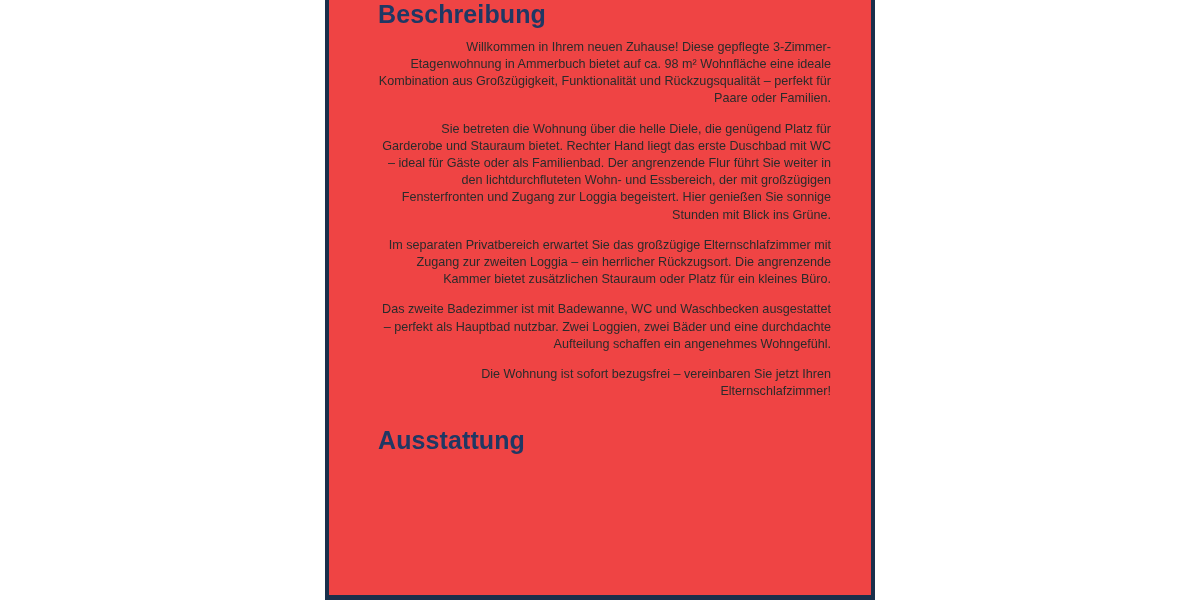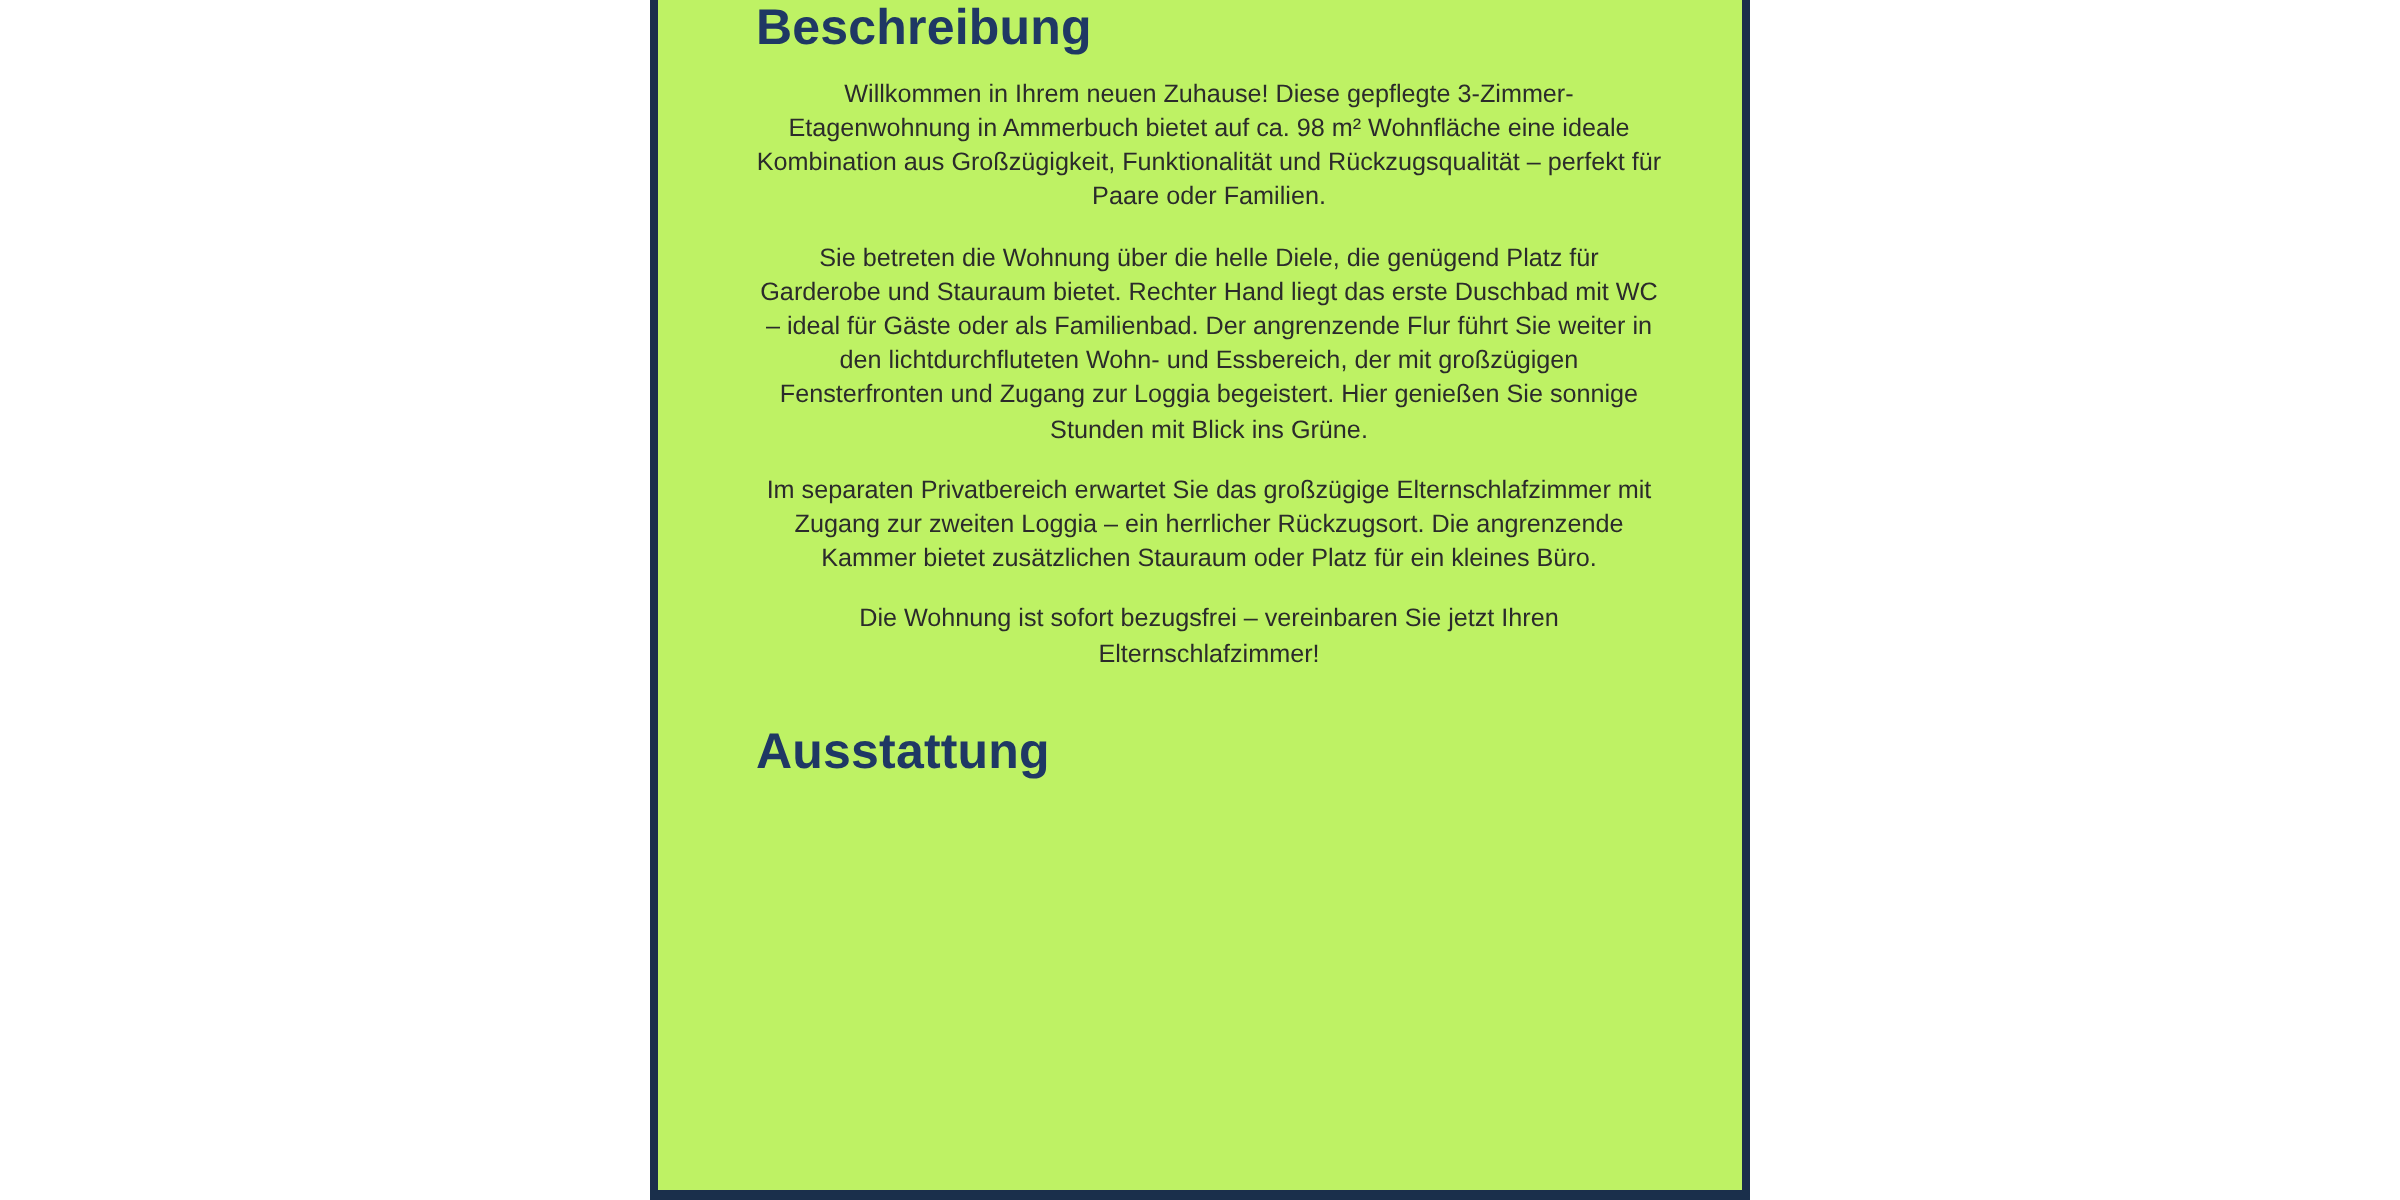--- a/index.html
+++ b/index.html
@@ -63,21 +63,21 @@
     height: 600px;
     background: #ffffff;
   }
 
   .content {
     position: absolute;
     left: 329px;
     top: 0;
     width: 542px;
     height: 600px;
-    background: #bef264;
+    background: #ef4444;
     overflow: hidden;
     padding: 0 12px 0 0;
     box-sizing: border-box;
   }
 
   .inner {
     padding: 0 28px 0 49px;
   }
 
   h1.section-title {
@@ -93,21 +93,21 @@
     margin-top: 26px;
     margin-bottom: 8px;
   }
 
   p.para {
     font-family: "Liberation Sans", sans-serif;
     font-size: 12.6px;
     line-height: 17.2px;
     color: #2b2b2b;
     margin: 0 0 13px 0;
-    text-align: center;
+    text-align: right;
   }
   p.para:last-child {
     margin-bottom: 0;
   }
 </style>
 </head>
 <body>
 
 <div class="page">
 
@@ -115,20 +115,21 @@
   <div class="left-edge-bar"></div>
 
   <div class="content">
     <div class="inner">
 
       <h1 class="section-title">Beschreibung</h1>
 
       <p class="para">Willkommen in Ihrem neuen Zuhause! Diese gepflegte 3-Zimmer-Etagenwohnung in Ammerbuch bietet auf ca. 98 m² Wohnfläche eine ideale Kombination aus Großzügigkeit, Funktionalität und Rückzugsqualität – perfekt für Paare oder Familien.</p>
       <p class="para">Sie betreten die Wohnung über die helle Diele, die genügend Platz für Garderobe und Stauraum bietet. Rechter Hand liegt das erste Duschbad mit WC – ideal für Gäste oder als Familienbad. Der angrenzende Flur führt Sie weiter in den lichtdurchfluteten Wohn- und Essbereich, der mit großzügigen Fensterfronten und Zugang zur Loggia begeistert. Hier genießen Sie sonnige Stunden mit Blick ins Grüne.</p>
       <p class="para">Im separaten Privatbereich erwartet Sie das großzügige Elternschlafzimmer mit Zugang zur zweiten Loggia – ein herrlicher Rückzugsort. Die angrenzende Kammer bietet zusätzlichen Stauraum oder Platz für ein kleines Büro.</p>
+      <p class="para">Das zweite Badezimmer ist mit Badewanne, WC und Waschbecken ausgestattet – perfekt als Hauptbad nutzbar. Zwei Loggien, zwei Bäder und eine durchdachte Aufteilung schaffen ein angenehmes Wohngefühl.</p>
       <p class="para">Die Wohnung ist sofort bezugsfrei – vereinbaren Sie jetzt Ihren Elternschlafzimmer!</p>
 
       <h1 class="section-title second">Ausstattung</h1>
 
     </div>
   </div>
 
   <div class="right-edge-bar"></div>
   <div class="right-gutter"></div>
   <div class="bottom-edge-bar"></div>

